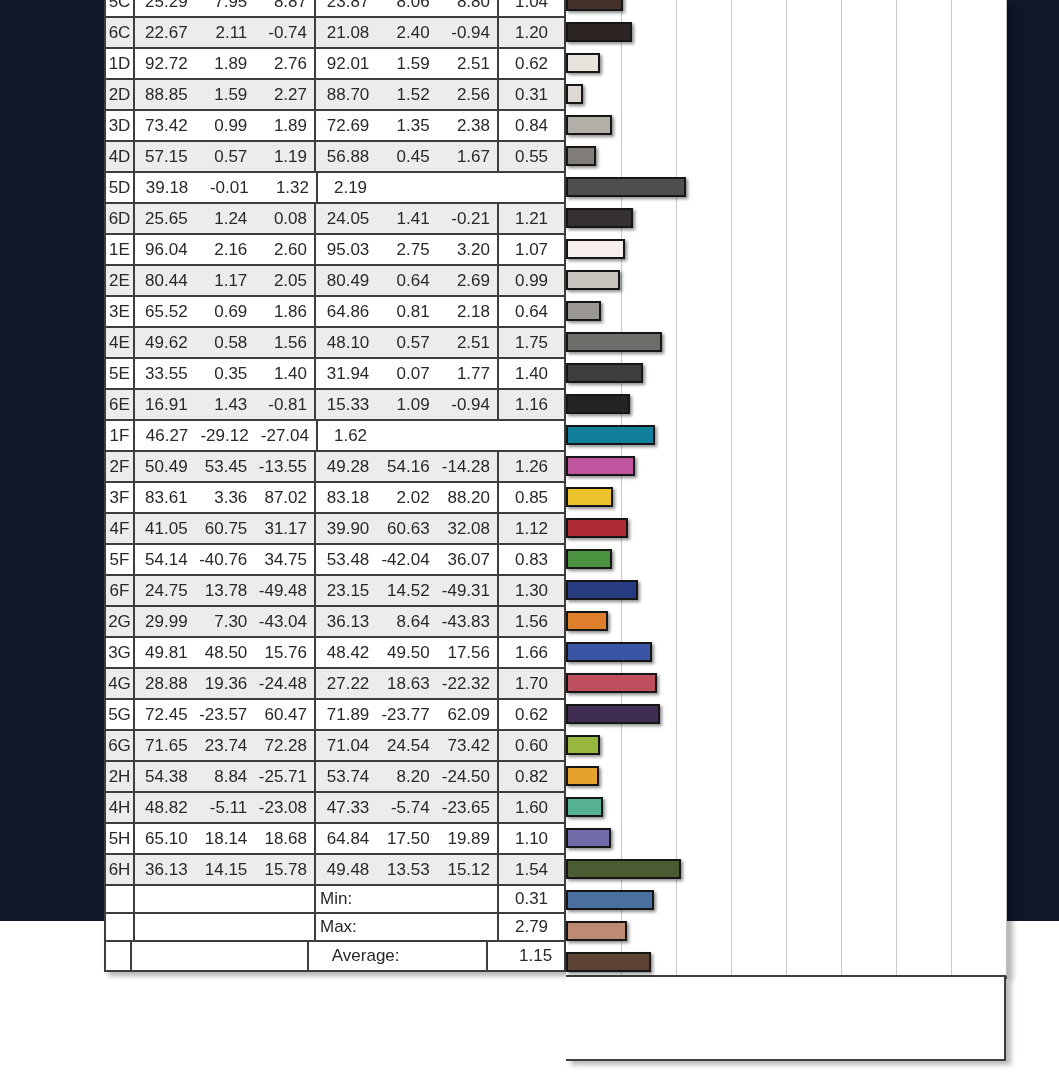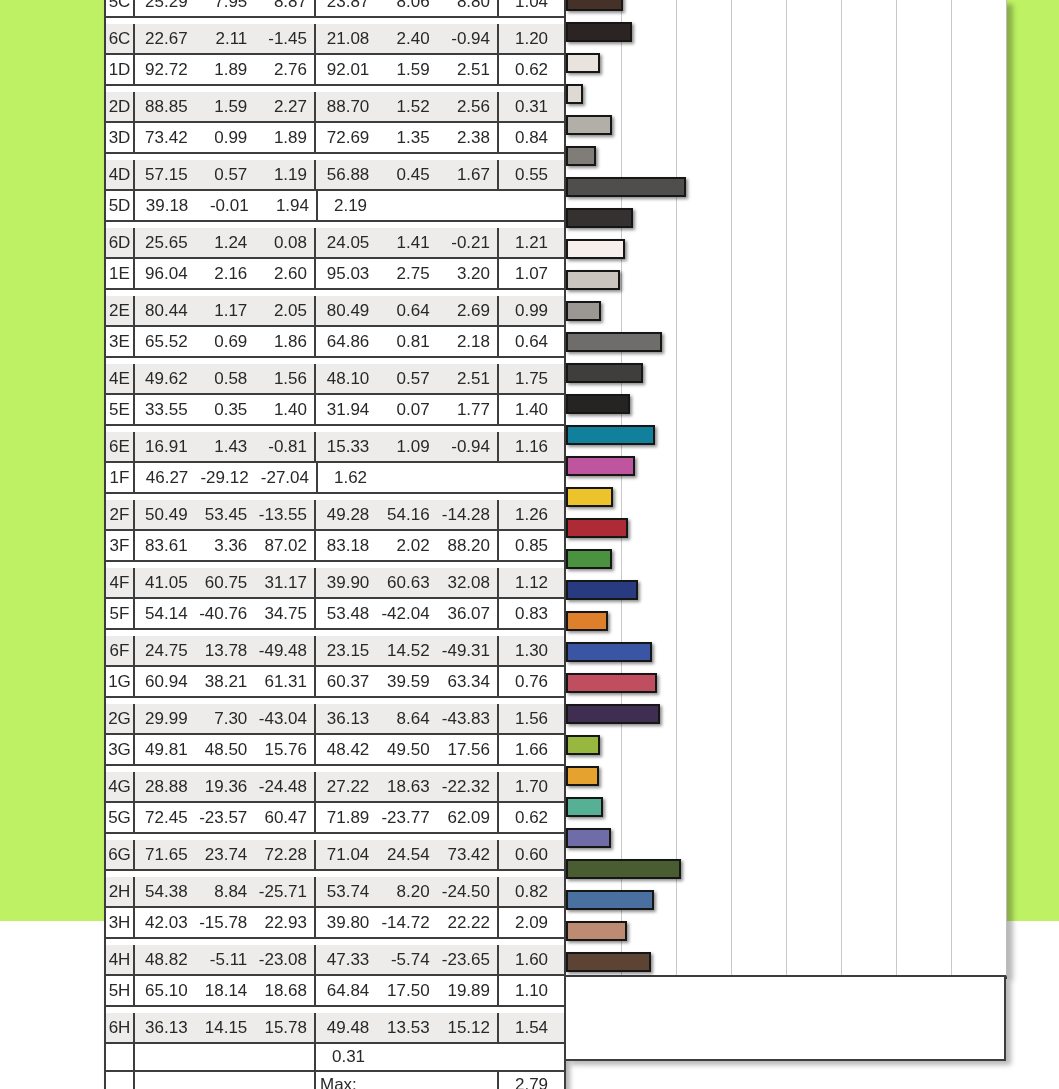--- a/index.html
+++ b/index.html
@@ -1,26 +1,26 @@
 <!DOCTYPE html>
 <html><head>
 <meta charset="utf-8">
 <style>
   html,body{margin:0;padding:0;background:#ffffff;}
   body{width:1059px;height:1089px;overflow:hidden;
        font-family:"Liberation Sans",sans-serif;color:#282828;}
-  .report{position:relative;width:1059px;height:921px;background:#bef264;}
+  .report{position:relative;width:1059px;height:921px;background:#0f172a;}
 
   
   .table-block{position:absolute;left:104px;top:-15px;width:462px;
        box-sizing:border-box;border:2px solid #3d3d3d;background:#ffffff;
        box-shadow:4px 4px 5px rgba(0,0,0,0.30);}
   .row{display:flex;height:31px;box-sizing:border-box;
        border-bottom:2px solid #3d3d3d;background:#ffffff;font-size:17px;}
-  .row.alt{background:#edecea;margin-top:6px;}
+  .row.alt{background:#edecea;}
   .row:last-child{border-bottom:none;gap:19px;}
   .row.summary-row{height:28px;background:#ffffff;}
   .cell{box-sizing:border-box;display:flex;align-items:center;}
   .c-id{width:29px;border-right:2px solid #3d3d3d;justify-content:center;}
   .c-g1{width:181px;border-right:2px solid #3d3d3d;display:grid;
         grid-template-columns:1fr 1fr 1fr;align-items:center;}
   .c-g2{width:183px;border-right:2px solid #3d3d3d;display:grid;
         grid-template-columns:1fr 1fr 1fr;align-items:center;}
   .c-g2.label-cell{display:flex;padding-left:4px;}
   .c-de{width:65px;justify-content:center;}
@@ -60,21 +60,21 @@
           <div class="num">8.06</div>
           <div class="num">8.80</div>
         </div>
         <div class="cell c-de">1.04</div>
       </div>
       <div class="row alt">
         <div class="cell c-id">6C</div>
         <div class="cell c-g1">
           <div class="num">22.67</div>
           <div class="num">2.11</div>
-          <div class="num">-1.45</div>
+          <div class="num">-0.74</div>
         </div>
         <div class="cell c-g2">
           <div class="num">21.08</div>
           <div class="num">2.40</div>
           <div class="num">-0.94</div>
         </div>
         <div class="cell c-de">1.20</div>
       </div>
       <div class="row">
         <div class="cell c-id">1D</div>
@@ -130,21 +130,21 @@
           <div class="num">0.45</div>
           <div class="num">1.67</div>
         </div>
         <div class="cell c-de">0.55</div>
       </div>
       <div class="row">
         <div class="cell c-id">5D</div>
         <div class="cell c-g2">
           <div class="num">39.18</div>
           <div class="num">-0.01</div>
-          <div class="num">1.94</div>
+          <div class="num">1.32</div>
         </div>
         <div class="cell c-de">2.19</div>
       </div>
       <div class="row alt">
         <div class="cell c-id">6D</div>
         <div class="cell c-g1">
           <div class="num">25.65</div>
           <div class="num">1.24</div>
           <div class="num">0.08</div>
         </div>
@@ -311,34 +311,20 @@
           <div class="num">13.78</div>
           <div class="num">-49.48</div>
         </div>
         <div class="cell c-g2">
           <div class="num">23.15</div>
           <div class="num">14.52</div>
           <div class="num">-49.31</div>
         </div>
         <div class="cell c-de">1.30</div>
       </div>
-      <div class="row">
-        <div class="cell c-id">1G</div>
-        <div class="cell c-g1">
-          <div class="num">60.94</div>
-          <div class="num">38.21</div>
-          <div class="num">61.31</div>
-        </div>
-        <div class="cell c-g2">
-          <div class="num">60.37</div>
-          <div class="num">39.59</div>
-          <div class="num">63.34</div>
-        </div>
-        <div class="cell c-de">0.76</div>
-      </div>
       <div class="row alt">
         <div class="cell c-id">2G</div>
         <div class="cell c-g1">
           <div class="num">29.99</div>
           <div class="num">7.30</div>
           <div class="num">-43.04</div>
         </div>
         <div class="cell c-g2">
           <div class="num">36.13</div>
           <div class="num">8.64</div>
@@ -409,34 +395,20 @@
           <div class="num">8.84</div>
           <div class="num">-25.71</div>
         </div>
         <div class="cell c-g2">
           <div class="num">53.74</div>
           <div class="num">8.20</div>
           <div class="num">-24.50</div>
         </div>
         <div class="cell c-de">0.82</div>
       </div>
-      <div class="row">
-        <div class="cell c-id">3H</div>
-        <div class="cell c-g1">
-          <div class="num">42.03</div>
-          <div class="num">-15.78</div>
-          <div class="num">22.93</div>
-        </div>
-        <div class="cell c-g2">
-          <div class="num">39.80</div>
-          <div class="num">-14.72</div>
-          <div class="num">22.22</div>
-        </div>
-        <div class="cell c-de">2.09</div>
-      </div>
       <div class="row alt">
         <div class="cell c-id">4H</div>
         <div class="cell c-g1">
           <div class="num">48.82</div>
           <div class="num">-5.11</div>
           <div class="num">-23.08</div>
         </div>
         <div class="cell c-g2">
           <div class="num">47.33</div>
           <div class="num">-5.74</div>
@@ -468,20 +440,21 @@
         <div class="cell c-g2">
           <div class="num">49.48</div>
           <div class="num">13.53</div>
           <div class="num">15.12</div>
         </div>
         <div class="cell c-de">1.54</div>
       </div>
       <div class="row summary-row">
         <div class="cell c-id"></div>
         <div class="cell c-g1"></div>
+        <div class="cell c-g2 label-cell">Min:</div>
         <div class="cell c-de">0.31</div>
       </div>
       <div class="row summary-row">
         <div class="cell c-id"></div>
         <div class="cell c-g1"></div>
         <div class="cell c-g2 label-cell">Max:</div>
         <div class="cell c-de">2.79</div>
       </div>
       <div class="row summary-row">
         <div class="cell c-id"></div>

